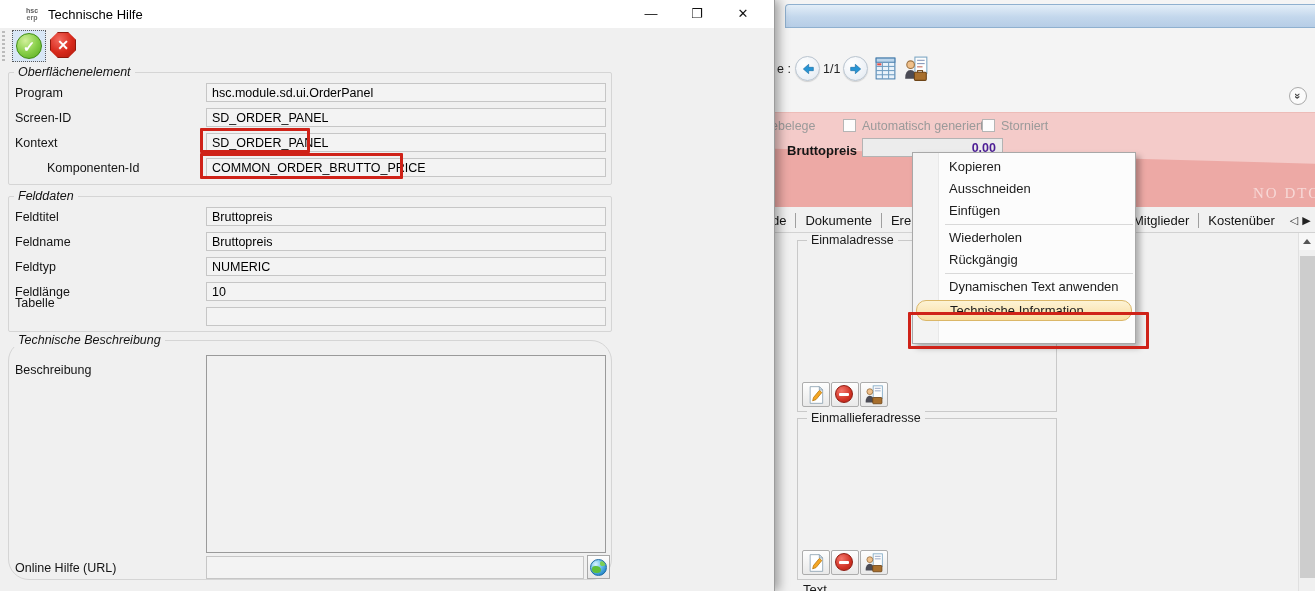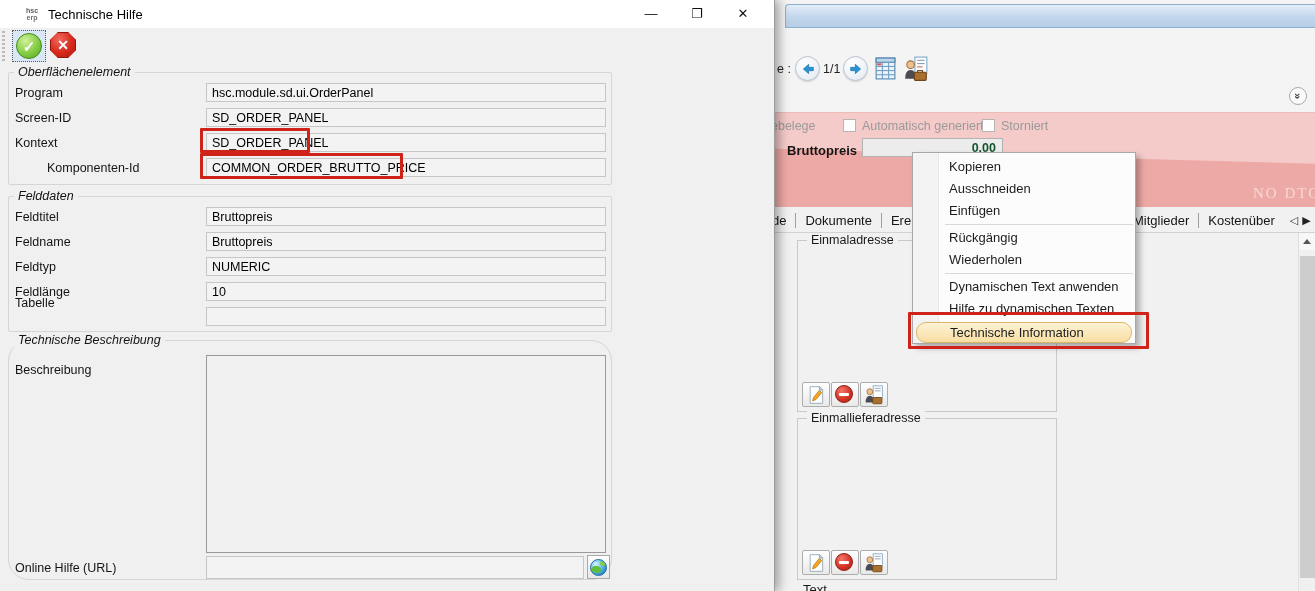--- a/index.html
+++ b/index.html
@@ -28,21 +28,21 @@
   
   .banner { position:absolute; left:0; top:112px; right:0; height:95px; background:#f4cbc9; border-top:1px solid #edbcb8; }
   .banner .wedge { position:absolute; inset:0; background:#eda9a5;
                    clip-path:polygon(0 38%, 100% 54%, 100% 100%, 0 100%); }
   .banner .muted { color:#9a9a9a; }
   .chk { position:absolute; width:13px; height:13px; background:#fdfdfd; border:1px solid #b5b5b5; top:5px; }
   .banner-row1 { position:absolute; left:0; top:1px; right:0; height:22px; }
   .banner-row1 .frag { position:absolute; left:-4px; top:5px; }
   .bp-label { position:absolute; left:12px; top:30px; font-weight:600; color:#151515; font-size:13px; }
   .bp-field { position:absolute; left:87px; top:25px; width:141px; height:19px; background:#ececec;
-              border:1px solid #b3b3b3; text-align:right; padding:2px 6px 0 0; font-weight:600; color:#14532d; }
+              border:1px solid #b3b3b3; text-align:right; padding:2px 6px 0 0; font-weight:600; color:#4c1d95; }
   .watermark { position:absolute; right:-6px; top:72px; font-family:"Liberation Serif", serif;
                font-size:15px; letter-spacing:2px; color:rgba(255,255,255,.55); white-space:nowrap; }
 
   
   .tabrow { position:absolute; left:0; top:207px; right:0; height:26px; background:#f1f1f1;
             border-bottom:1px solid #d2d2d2; }
   .tabcluster { position:absolute; top:0; height:26px; display:flex; align-items:center; }
   .tab { padding:0 9px; font-size:13px; color:#151515; white-space:nowrap; }
   .tabsep { width:1px; height:15px; background:#9f9f9f; }
   .tab-arrows { display:flex; align-items:center; gap:4px; padding-left:6px; color:#222; font-size:11px; }
@@ -271,25 +271,24 @@
       <div class="thumb"></div>
     </div>
   </div>
 
   <div id="ctxmenu">
     <div class="gutter"></div>
     <div class="mi">Kopieren</div>
     <div class="mi">Ausschneiden</div>
     <div class="mi">Einfügen</div>
     <div class="msep"></div>
+    <div class="mi">Wiederholen</div>
     <div class="mi">Rückgängig</div>
-    <div class="mi">Wiederholen</div>
     <div class="msep"></div>
     <div class="mi">Dynamischen Text anwenden</div>
-    <div class="mi">Hilfe zu dynamischen Texten</div>
     <div class="mi hilite">Technische Information</div>
   </div>
 
   <div id="dlg">
     <div class="titlebar">
       <div class="applogo">
         <div>hsc</div>
           <div class="l2">erp</div>
       </div>
       <span class="dlg-title">Technische Hilfe</span>

